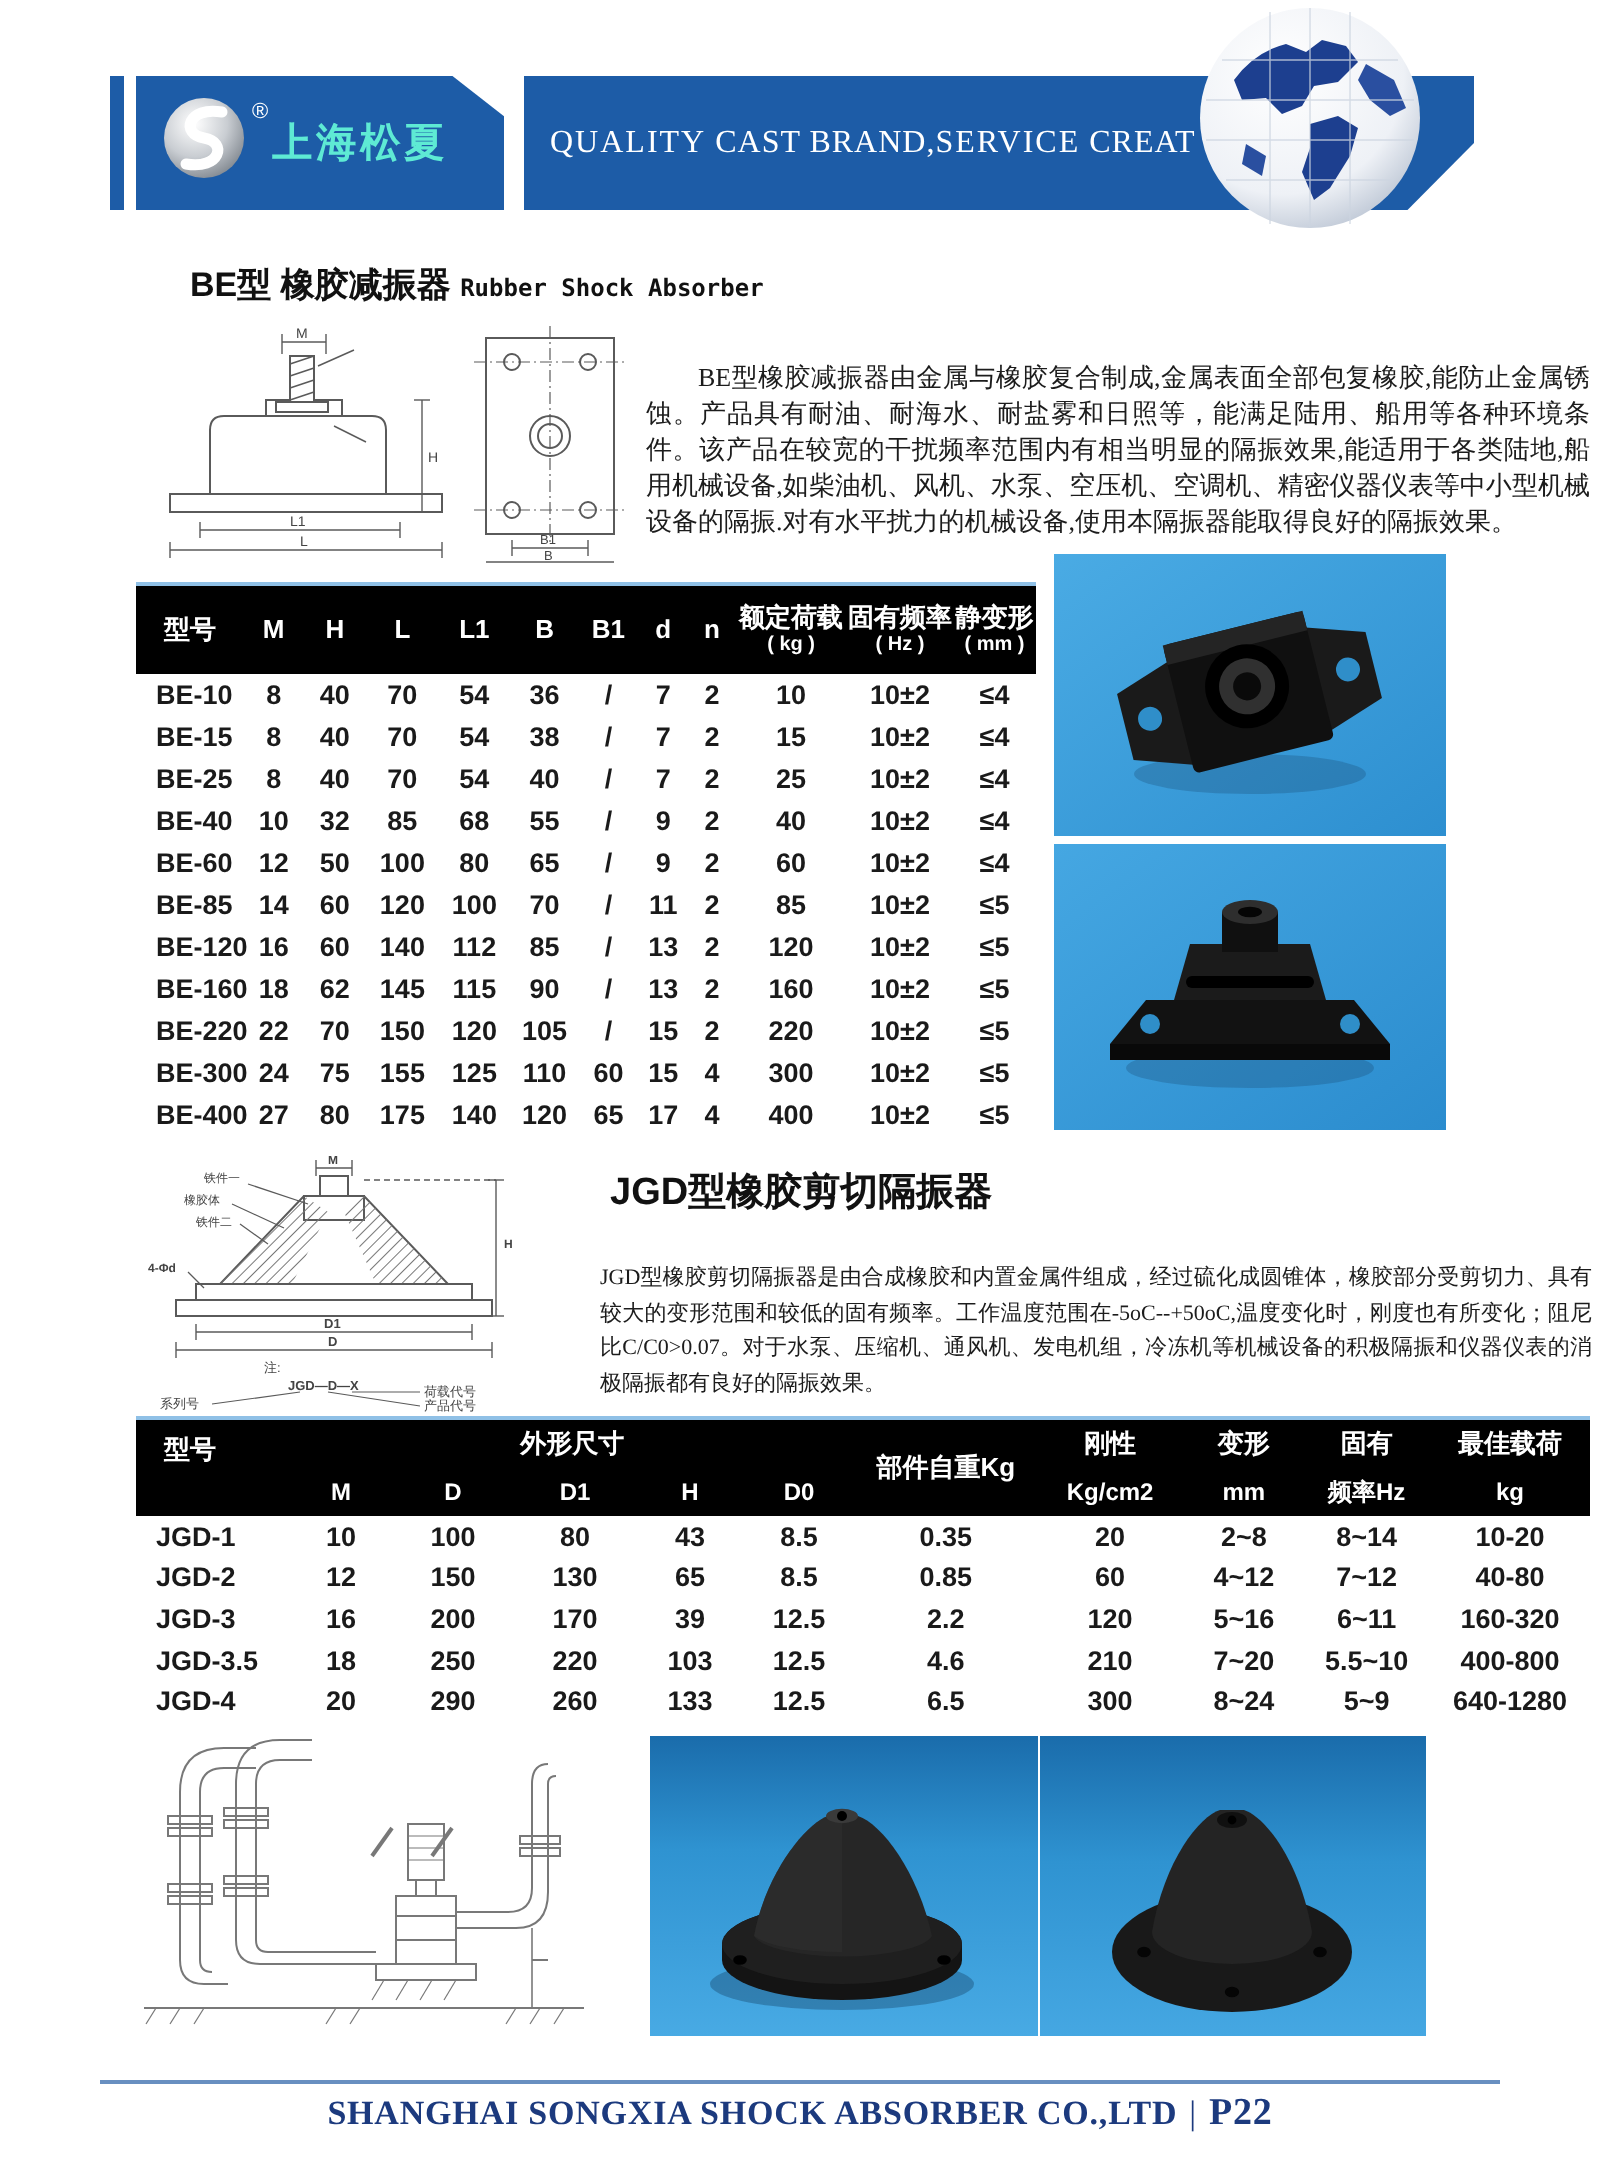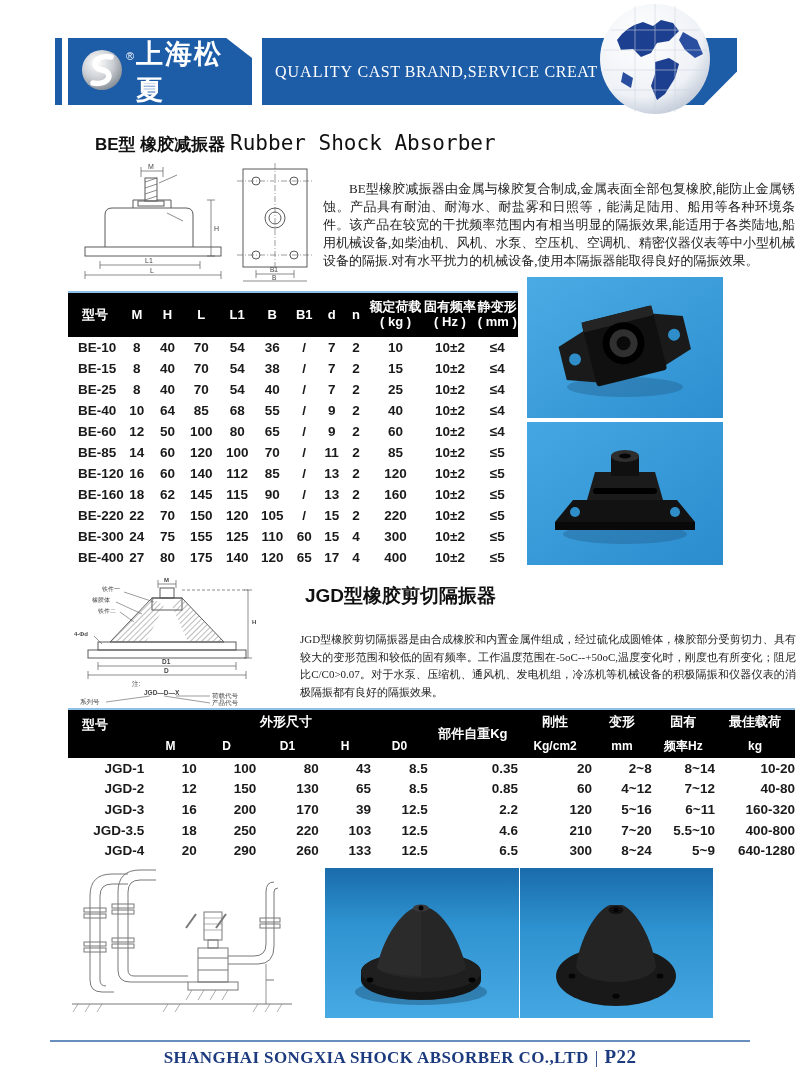--- a/index.html
+++ b/index.html
@@ -4,56 +4,56 @@
 <style>
   html,body{margin:0;padding:0;background:#e8e8e8;}
   .page{position:relative;width:800px;height:1086px;background:#ffffff;margin:0 auto;overflow:hidden;
         font-family:"Liberation Sans",sans-serif;color:#111;}
   
   .hdr-bar{position:absolute;left:55px;top:38px;width:7px;height:67px;background:#1d5ca7;}
   .logo-box{position:absolute;left:68px;top:38px;width:184px;height:67px;background:#1d5ca7;
             clip-path:polygon(0 0,86% 0,100% 30%,100% 100%,0 100%);
             display:flex;align-items:center;padding-left:12px;box-sizing:border-box;}
   .logo-reg{color:#fff;font-size:11px;vertical-align:top;position:relative;top:-16px;left:2px;}
-  .brand-name{color:#ffffff;font-size:27px;font-weight:700;letter-spacing:2px;margin-left:4px;}
+  .brand-name{color:#5eead4;font-size:20px;font-weight:700;letter-spacing:2px;margin-left:4px;}
   .banner{position:absolute;left:262px;top:38px;width:475px;height:67px;background:#1d5ca7;
           clip-path:polygon(0 0,100% 0,100% 50%,93% 100%,0 100%);
           display:flex;align-items:center;padding-left:13px;box-sizing:border-box;z-index:1;}
   .tagline{color:#fff;font-family:"Liberation Serif",serif;white-space:nowrap;}
   .tag-big{font-size:16px;letter-spacing:1px;}
   .tag-small{font-size:16px;letter-spacing:.5px;}
   .globe{position:absolute;left:597px;top:2px;width:116px;height:114px;z-index:2;}
   
   .sec1-title{position:absolute;left:95px;top:131px;font-size:17px;font-weight:700;}
-  .sec1-title .en{font-family:"DejaVu Sans Mono",monospace;font-weight:400;font-size:21px;}
+  .sec1-title .en{font-family:"DejaVu Sans Mono",monospace;font-weight:700;font-size:12px;}
   .sec2-title{position:absolute;left:305px;top:583px;font-size:19px;font-weight:700;}
   
   .para{position:absolute;text-align:justify;color:#1c1c1c;font-family:Liberation Serif, serif;}
   .para-be{left:323px;top:167px;width:472px;font-size:13px;line-height:1.38;text-indent:2em;}
   .para-jgd{left:300px;top:620px;width:496px;font-size:11px;line-height:1.6;}
   
   .draw-be{position:absolute;left:75px;top:163px;}
   .draw-jgd{position:absolute;left:72px;top:578px;}
   .draw-pipe{position:absolute;left:68px;top:862px;}
   svg text{font-family:"Liberation Sans",sans-serif;}
   
   table{border-collapse:collapse;table-layout:fixed;}
   .be-table{position:absolute;left:68px;top:291px;width:450px;border-top:2px solid #8fc0e6;}
   .jgd-table{position:absolute;left:68px;top:708px;width:727px;border-top:2px solid #8fc0e6;}
   th{background:#000000;color:#fff;font-weight:700;text-align:center;vertical-align:middle;padding:0;}
   .be-table th{height:44px;}
   .be-table .ht{font-size:13px;line-height:1.15;}
-  .be-table .hb{font-size:13px;line-height:1.15;}
+  .be-table .hb{font-size:10px;line-height:1.15;}
   td{text-align:center;font-size:13.5px;font-weight:700;color:#1a1a1a;padding:2px 0;white-space:nowrap;}
   .be-table td{height:17px;}
   td.cmodel{text-align:left;padding-left:10px;margin-top:44px;}
   .jgd-table th{font-size:13px;height:24px;}
   .jgd-table .sub th{font-size:12px;}
   .jgd-table th.jg-model{text-align:left;padding-left:14px;vertical-align:top;padding-top:6px;}
-  .jgd-table td{height:16.6px;text-align:right;}
+  .jgd-table td{height:16.6px;}
   
   .photo{position:absolute;display:block;}
   .ph-be1{left:527px;top:277px;}
   .ph-be2{left:527px;top:422px;}
   .ph-jgd1{left:325px;top:868px;}
   .ph-jgd2{left:520px;top:868px;}
   
   .footer-line{position:absolute;left:50px;top:1040px;width:700px;height:2px;background:#688fc0;}
   .footer-text{position:absolute;left:0;top:1046px;width:100%;text-align:center;
                font-family:"Liberation Serif",serif;font-weight:700;font-size:17px;color:#1c3a7e;letter-spacing:.4px;}
@@ -283,21 +283,21 @@
           <td>/</td>
           <td>7</td>
           <td>2</td>
           <td>25</td>
           <td>10±2</td>
           <td>≤4</td>
         </tr>
         <tr>
           <td class="cmodel">BE-40</td>
           <td>10</td>
-          <td>64</td>
+          <td>32</td>
           <td>85</td>
           <td>68</td>
           <td>55</td>
           <td>/</td>
           <td>9</td>
           <td>2</td>
           <td>40</td>
           <td>10±2</td>
           <td>≤4</td>
         </tr>

